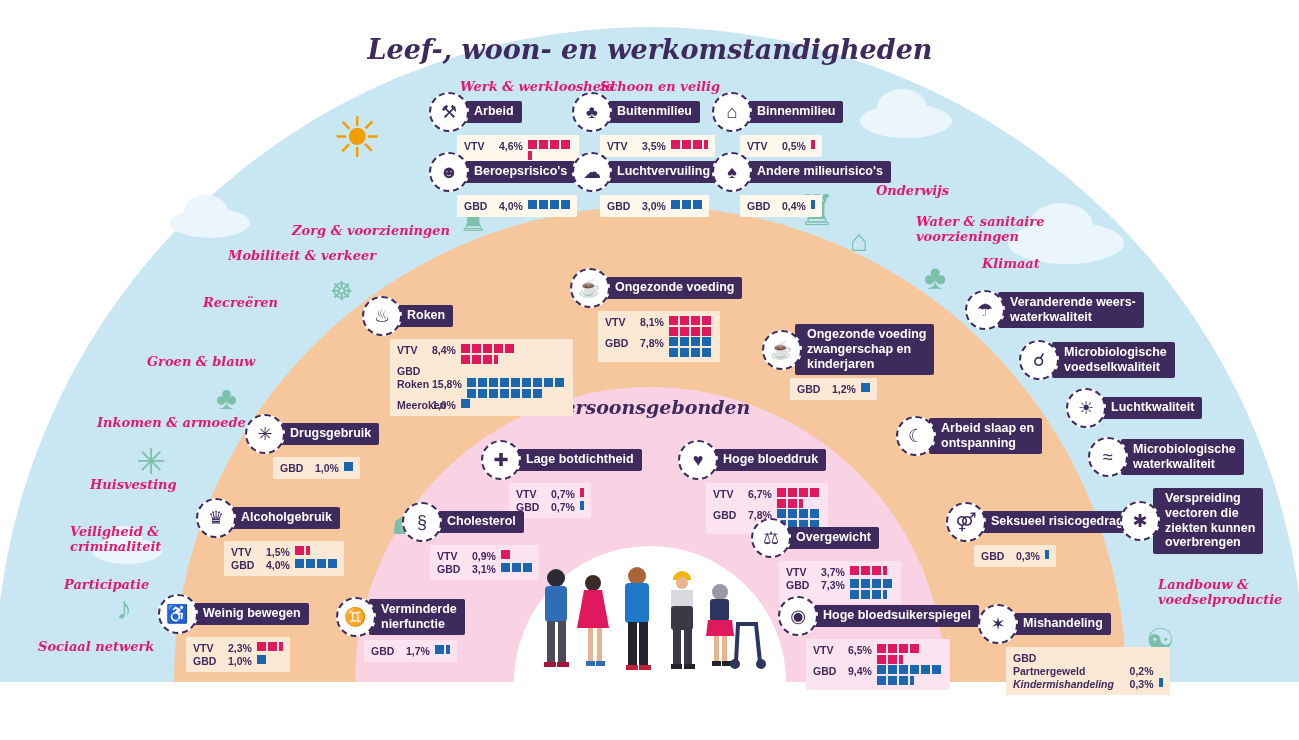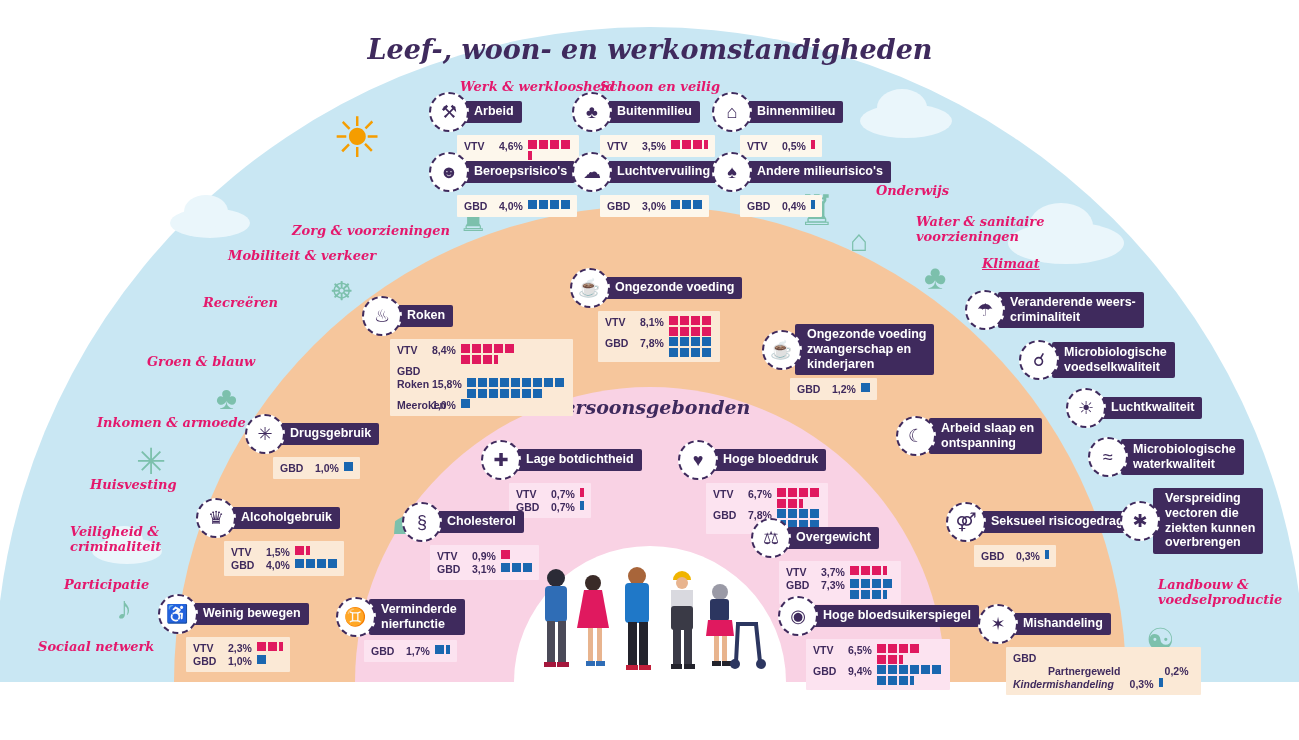--- a/index.html
+++ b/index.html
@@ -86,21 +86,21 @@
       <div class="ctx" style="left: 147px; top: 355px;">Groen &amp; blauw</div>
       <div class="ctx" style="left: 97px; top: 416px;">Inkomen &amp; armoede</div>
       <div class="ctx" style="left: 90px; top: 478px;">Huisvesting</div>
       <div class="ctx" style="left: 70px; top: 525px;">Veiligheid &amp;
 criminaliteit</div>
       <div class="ctx" style="left: 64px; top: 578px;">Participatie</div>
       <div class="ctx" style="left: 38px; top: 640px;">Sociaal netwerk</div>
       <div class="ctx" style="left: 876px; top: 184px;">Onderwijs</div>
       <div class="ctx" style="left: 916px; top: 215px;">Water &amp; sanitaire
 voorzieningen</div>
-      <div class="ctx" style="left: 982px; top: 257px; text-decoration: underline;">Klimaat</div>
+      <div class="ctx" style="left: 982px; top: 257px;">Klimaat</div>
       <div class="ctx" style="left: 1158px; top: 578px;">Landbouw &amp;
 voedselproductie</div>
     </div>
   <div id="badge-layer">
       <div class="badge" style="left: 429px; top: 92px;">
         <div class="badge-head">
           <span class="badge-icon">⚒</span>
           <span class="badge-chip">Arbeid</span>
         </div>
         <div class="panel light">
@@ -569,38 +569,38 @@
           <span class="badge-icon">✶</span>
           <span class="badge-chip">Mishandeling</span>
         </div>
         <div class="panel cream">
           <div class="vrow">
             <span class="vlabel" style="width: 111.6px;">GBD</span>
             <span class="vpct"></span>
             <span class="sqs"></span>
           </div>
           <div class="vrow">
-            <span class="vlabel" style="width: 111.6px; margin-left: 35px;">Partnergeweld</span>
+            <span class="vlabel" style="width: 111.6px;">Partnergeweld</span>
             <span class="vpct">0,2%</span>
             <span class="sqs"></span>
           </div>
           <div class="vrow">
             <span class="vlabel" style="width: 111.6px; font-style: italic;">Kindermishandeling</span>
             <span class="vpct">0,3%</span>
             <span class="sqs">
               <span class="sq half blue"></span>
             </span>
           </div>
         </div>
       </div>
       <div class="badge" style="left: 965px; top: 290px;">
         <div class="badge-head">
           <span class="badge-icon">☂</span>
           <span class="badge-chip">Veranderende weers-
-criminaliteit</span>
+waterkwaliteit</span>
         </div>
       </div>
       <div class="badge" style="left: 1019px; top: 340px;">
         <div class="badge-head">
           <span class="badge-icon">☌</span>
           <span class="badge-chip">Microbiologische
 voedselkwaliteit</span>
         </div>
       </div>
       <div class="badge" style="left: 1066px; top: 388px;">

